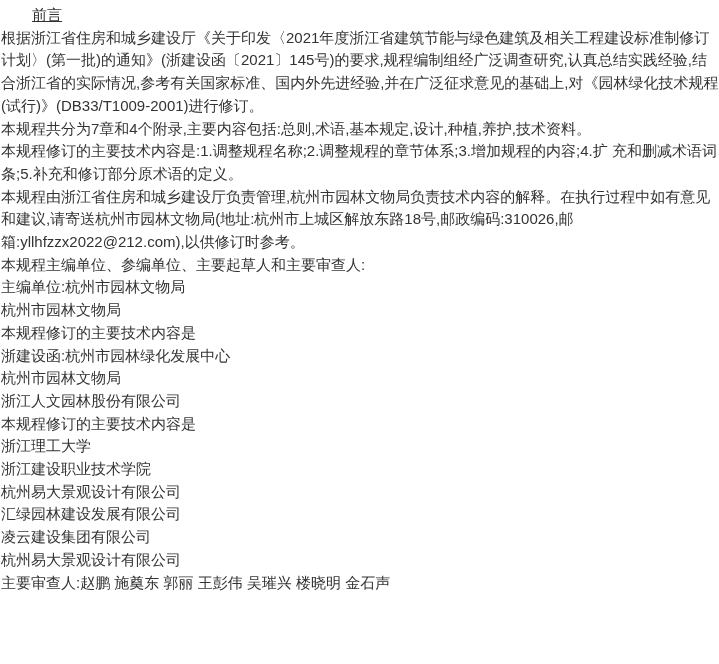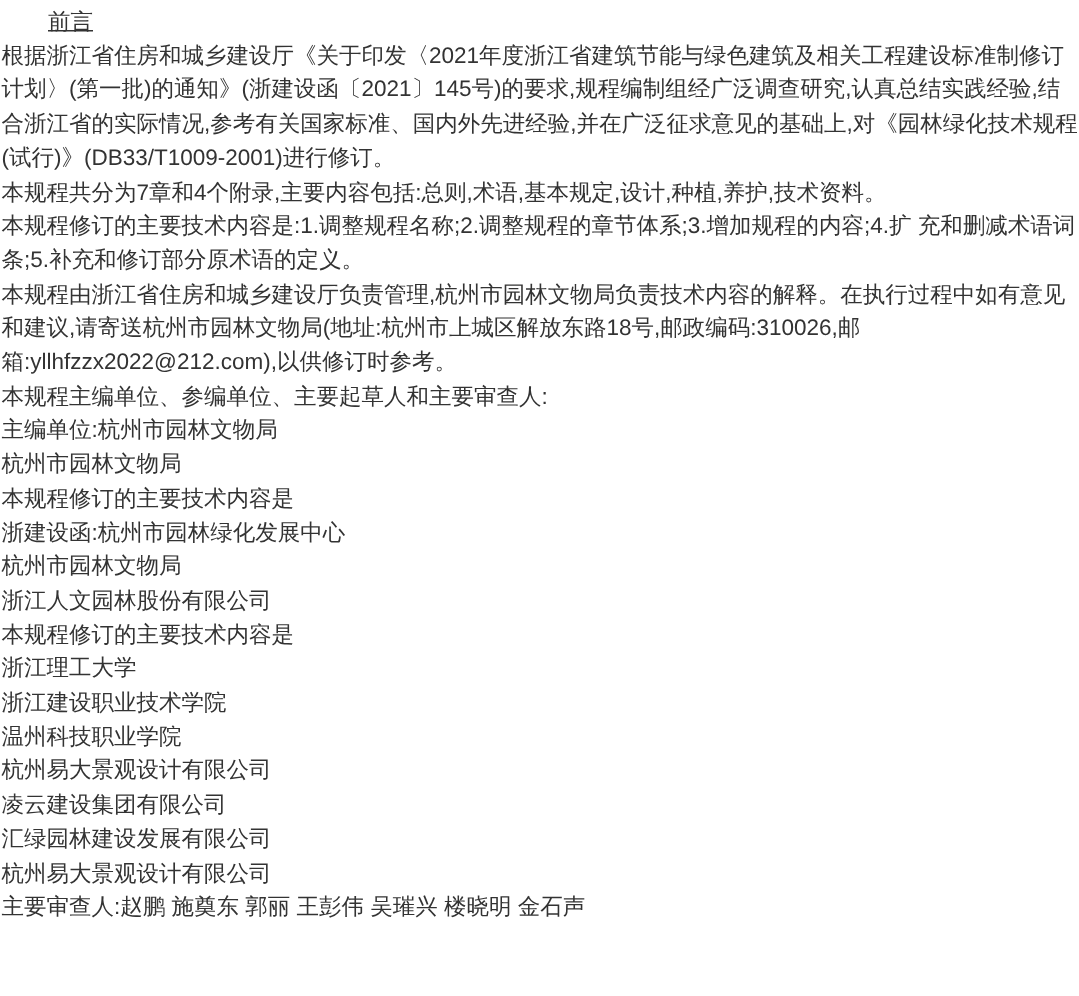--- a/index.html
+++ b/index.html
@@ -45,20 +45,19 @@
   <p>主编单位:杭州市园林文物局</p>
   <p>杭州市园林文物局</p>
   <p>本规程修订的主要技术内容是</p>
 
   <p>浙建设函:杭州市园林绿化发展中心</p>
   <p>杭州市园林文物局</p>
   <p>浙江人文园林股份有限公司</p>
   <p>本规程修订的主要技术内容是</p>
   <p>浙江理工大学</p>
   <p>浙江建设职业技术学院</p>
-  <p>温州科技职业学院</p>
   <p>杭州易大景观设计有限公司</p>
+  <p>汇绿园林建设发展有限公司</p>
   <p>凌云建设集团有限公司</p>
-  <p>汇绿园林建设发展有限公司</p>
   <p>杭州易大景观设计有限公司</p>
 
   <p>主要审查人:赵鹏 施奠东 郭丽 王彭伟 吴璀兴 楼晓明 金石声</p>
 </div>
 
 </body></html>

